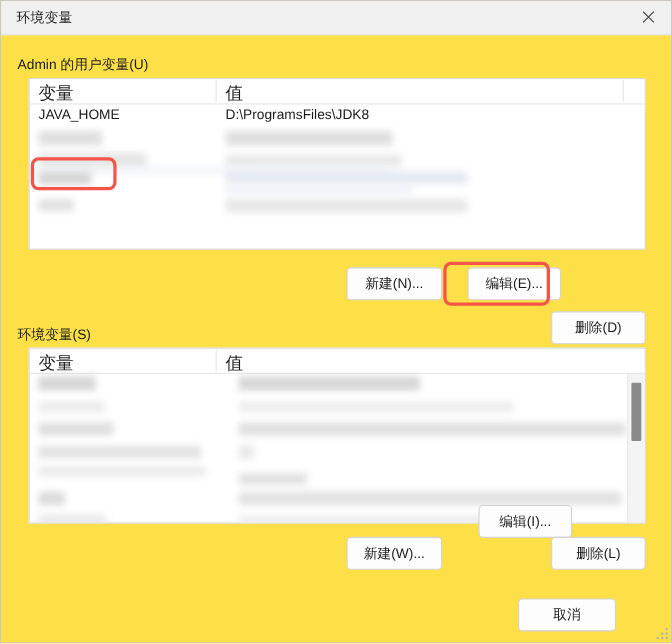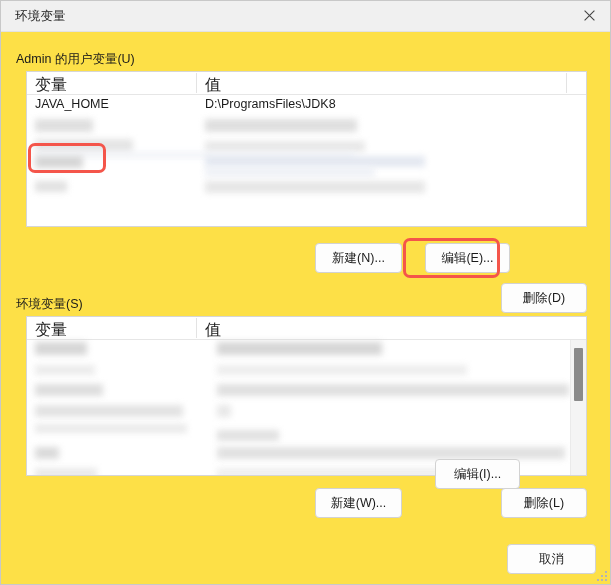--- a/index.html
+++ b/index.html
@@ -198,21 +198,21 @@
 
   #btn-user-new  { left: 314px; top: 242px; width: 87px; }
   #btn-user-edit { left: 424px; top: 242px; width: 85px; }
   #btn-user-del  { left: 500px; top: 242px; width: 86px; margin-top: 40px; }
 
   #btn-sys-new   { left: 314px; top: 487px; width: 87px; }
   #btn-sys-edit  { left: 408px; top: 458px; width: 85px; margin-left: 26px; }
   #btn-sys-del   { left: 500px; top: 487px; width: 86px; }
 
   #btn-ok     { left: 400px; top: 543px; width: 89px; }
-  #btn-cancel { left: 506px; top: 543px; width: 89px; text-align: center; }
+  #btn-cancel { left: 470px; top: 543px; width: 89px; text-align: center; }
 
   
   .annot {
     position: absolute;
     border: 3px solid #f4554a;
     border-radius: 7px;
     box-sizing: border-box;
     pointer-events: none;
   }
   #annot-path { left: 27px;  top: 142px; width: 78px; height: 30px; }

